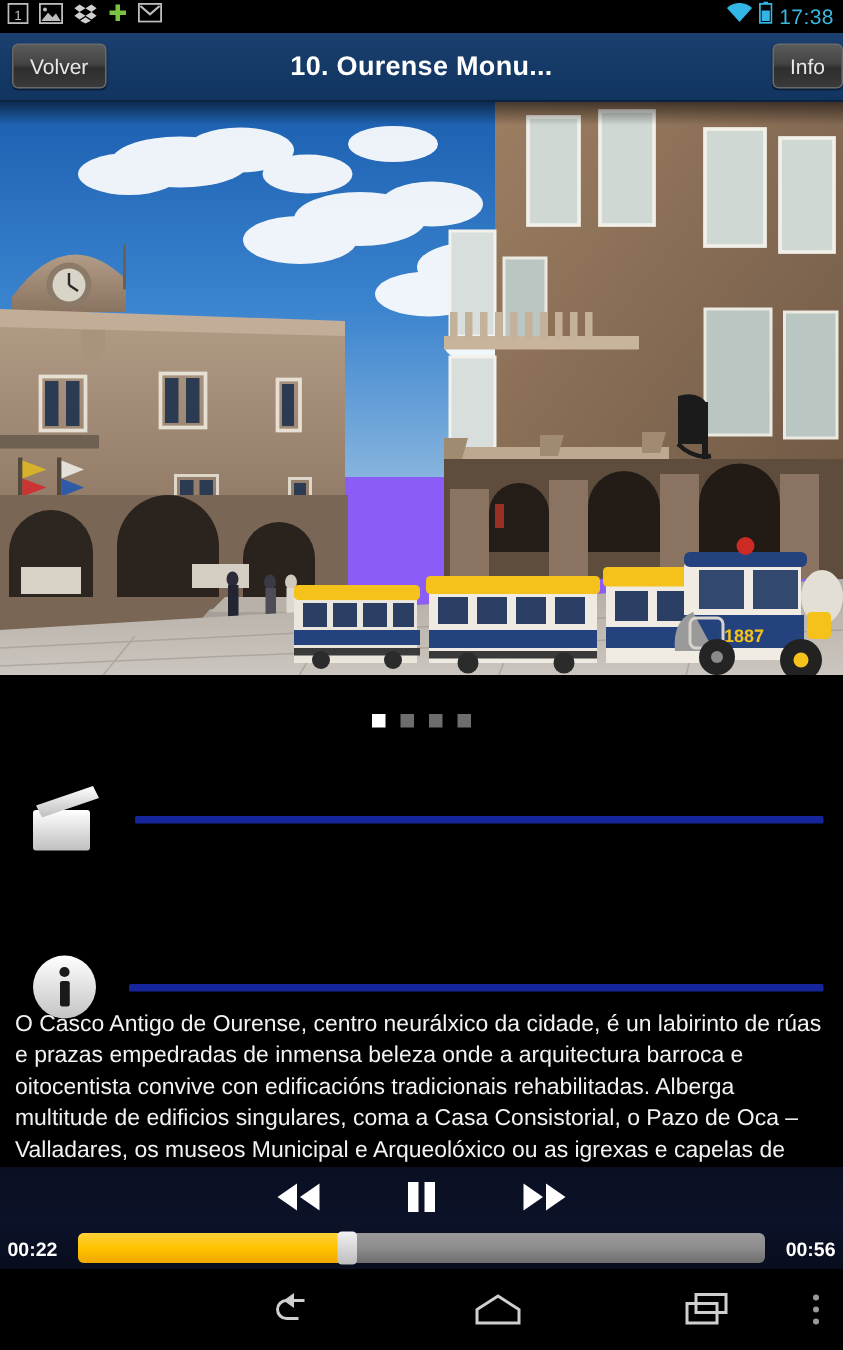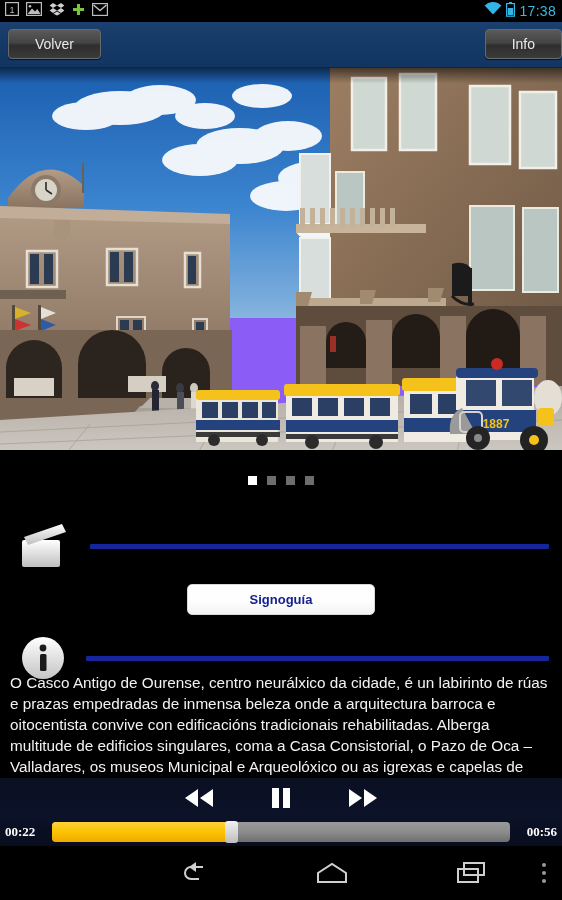--- a/index.html
+++ b/index.html
@@ -30,21 +30,21 @@
     display:flex; align-items:center; justify-content:center;
   }
   .title-text{
     color:#fff; font-size:18px; font-weight:bold; letter-spacing:.2px;
   }
   .navbtn{
     position:absolute; top:7px;
     background:linear-gradient(to bottom,#5a5a5a 0%,#444 45%,#2e2e2e 55%,#3a3a3a 100%);
     border:1px solid #6a6a6a; border-radius:4px;
     color:#e8e8e8; font-size:14px;
-    padding:6px 26px;
+    padding:6px 11px;
     box-shadow:0 1px 1px rgba(0,0,0,.6);
   }
   .navbtn.left{ left:8px; }
   .navbtn.right{ right:0; }
 
   
   .photo{
     position:absolute; top:68px; left:0; width:562px; height:388px;
     overflow:hidden; background:#8b5cf6;
   }
@@ -95,21 +95,21 @@
     position:absolute; top:778px; left:0; width:562px; height:68px;
     background:linear-gradient(to bottom,#0a0f22 0%,#0c1228 55%,#080d1e 100%);
   }
   .ctrls{
     position:absolute; top:0; left:0; width:562px; height:40px;
     display:flex; align-items:center; justify-content:center; gap:42px;
   }
   .ctrl{ width:40px; height:30px; display:flex; align-items:center; justify-content:center; }
   .seek{
     position:absolute; top:42px; left:0; width:562px; height:24px;
-    display:flex; align-items:center; padding:0 5px;font-family:Liberation Serif, serif;
+    display:flex; align-items:center; padding:0 5px;
   }
   .tlabel{ color:#fff; font-size:13px; font-weight:bold; width:42px; }
   .tlabel.r{ text-align:right; }
   .track{
     position:relative; flex:1; height:20px; margin:0 5px;
     background:linear-gradient(to bottom,#9a9a9a 0%,#8c8c8c 50%,#6e6e6e 100%);
     border-radius:4px;
   }
   .fill{
     position:absolute; left:0; top:0; height:20px;
@@ -182,20 +182,21 @@
           <rect x="0.6" y="1.6" width="7.8" height="12.6" fill="none" stroke="#33B5E5" stroke-width="1.2"></rect>
           <rect x="1.8" y="6" width="5.4" height="7" fill="#33B5E5"></rect>
         </svg>
       </span>
       <span class="sb-time">17:38</span>
     </div>
   </div>
 
   <div class="titlebar">
     <button class="navbtn left">Volver</button>
+    <div class="title-text">10. Ourense Monu...</div>
     <button class="navbtn right">Info</button>
   </div>
 
   <div class="photo">
     <svg viewBox="0 0 562 388" preserveAspectRatio="none">
       <defs>
         <linearGradient id="sky" x1="0" y1="0" x2="0" y2="1">
           <stop offset="0%" stop-color="#1b5fb0"></stop>
           <stop offset="55%" stop-color="#3b84cf"></stop>
           <stop offset="100%" stop-color="#86b4de"></stop>
@@ -460,23 +461,20 @@
               <stop offset="100%" stop-color="#bfbfbf"></stop>
           </linearGradient>
         </defs>
         <rect x="2" y="17" width="38" height="27" rx="2" fill="url(#clap)"></rect>
         <path d="M4 14 L42 1 L46 9 L8 22 Z" fill="url(#clap)"></path>
       </svg>
     </span>
     <span class="rule"></span>
   </div>
 
-  <div class="signo-wrap">
-    <button class="signo-btn">Signoguía</button>
-  </div>
 
   <div class="row row-info">
     <span class="infocircle">
       <svg width="46" height="46" viewBox="0 0 46 46">
         <defs>
           <linearGradient id="icg" x1="0" y1="0" x2="0" y2="1">
             <stop offset="0%" stop-color="#ffffff"></stop>
               <stop offset="100%" stop-color="#c4c4c4"></stop>
           </linearGradient>
         </defs>

